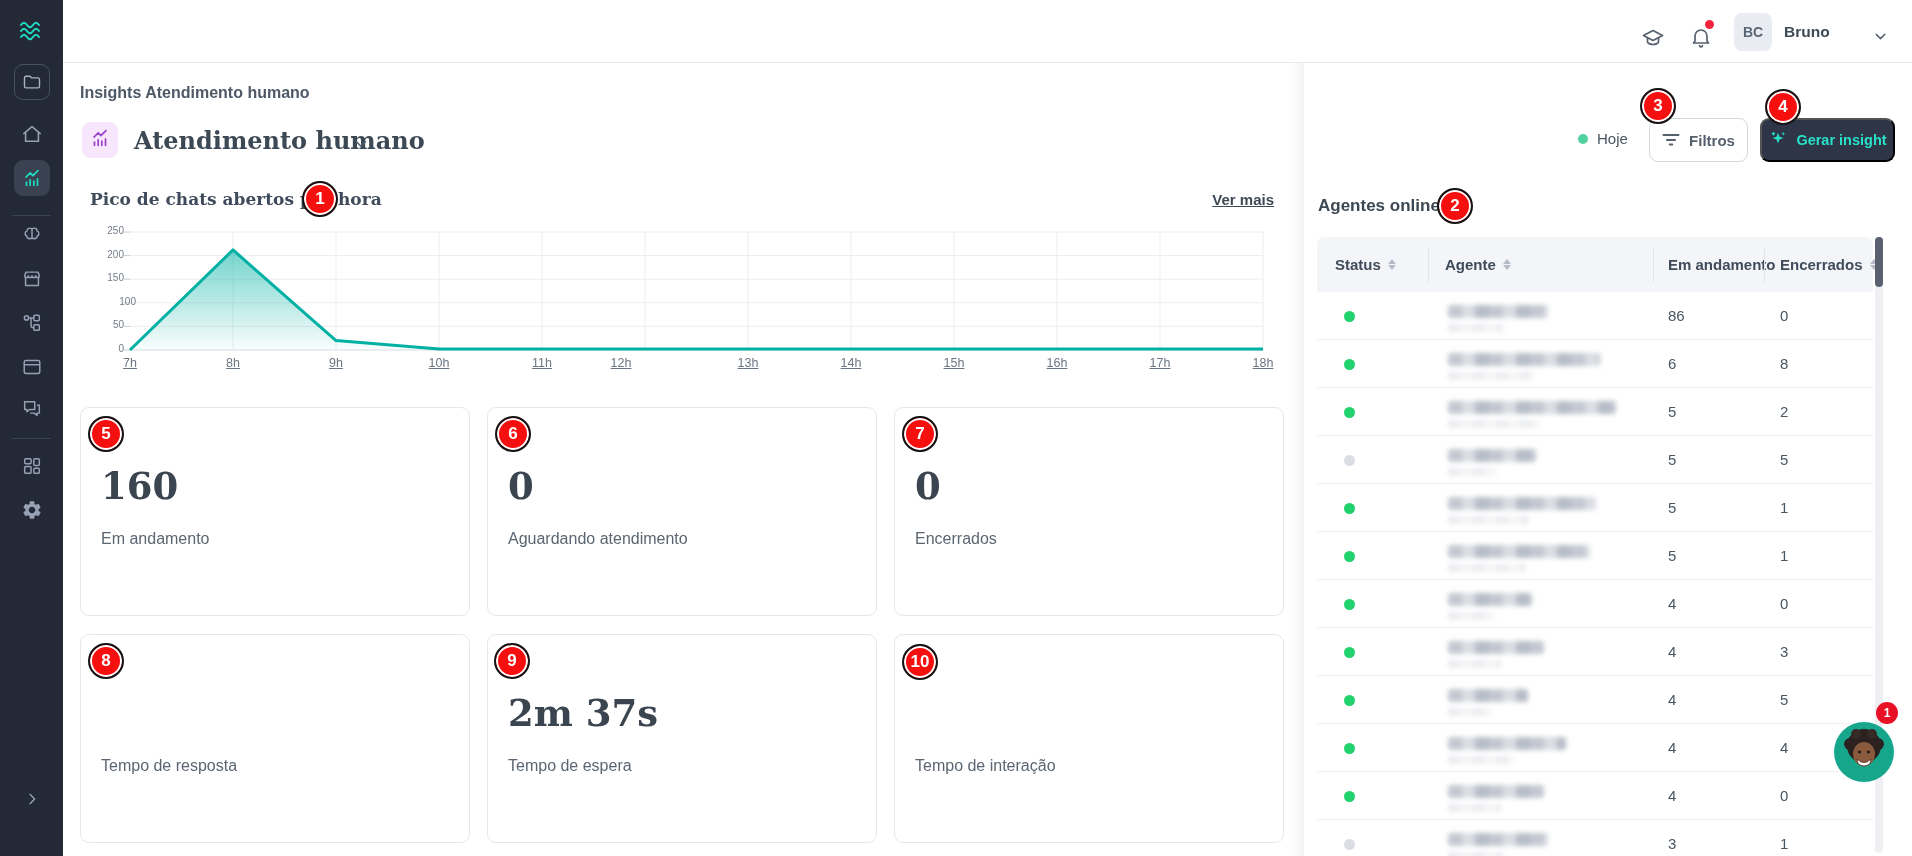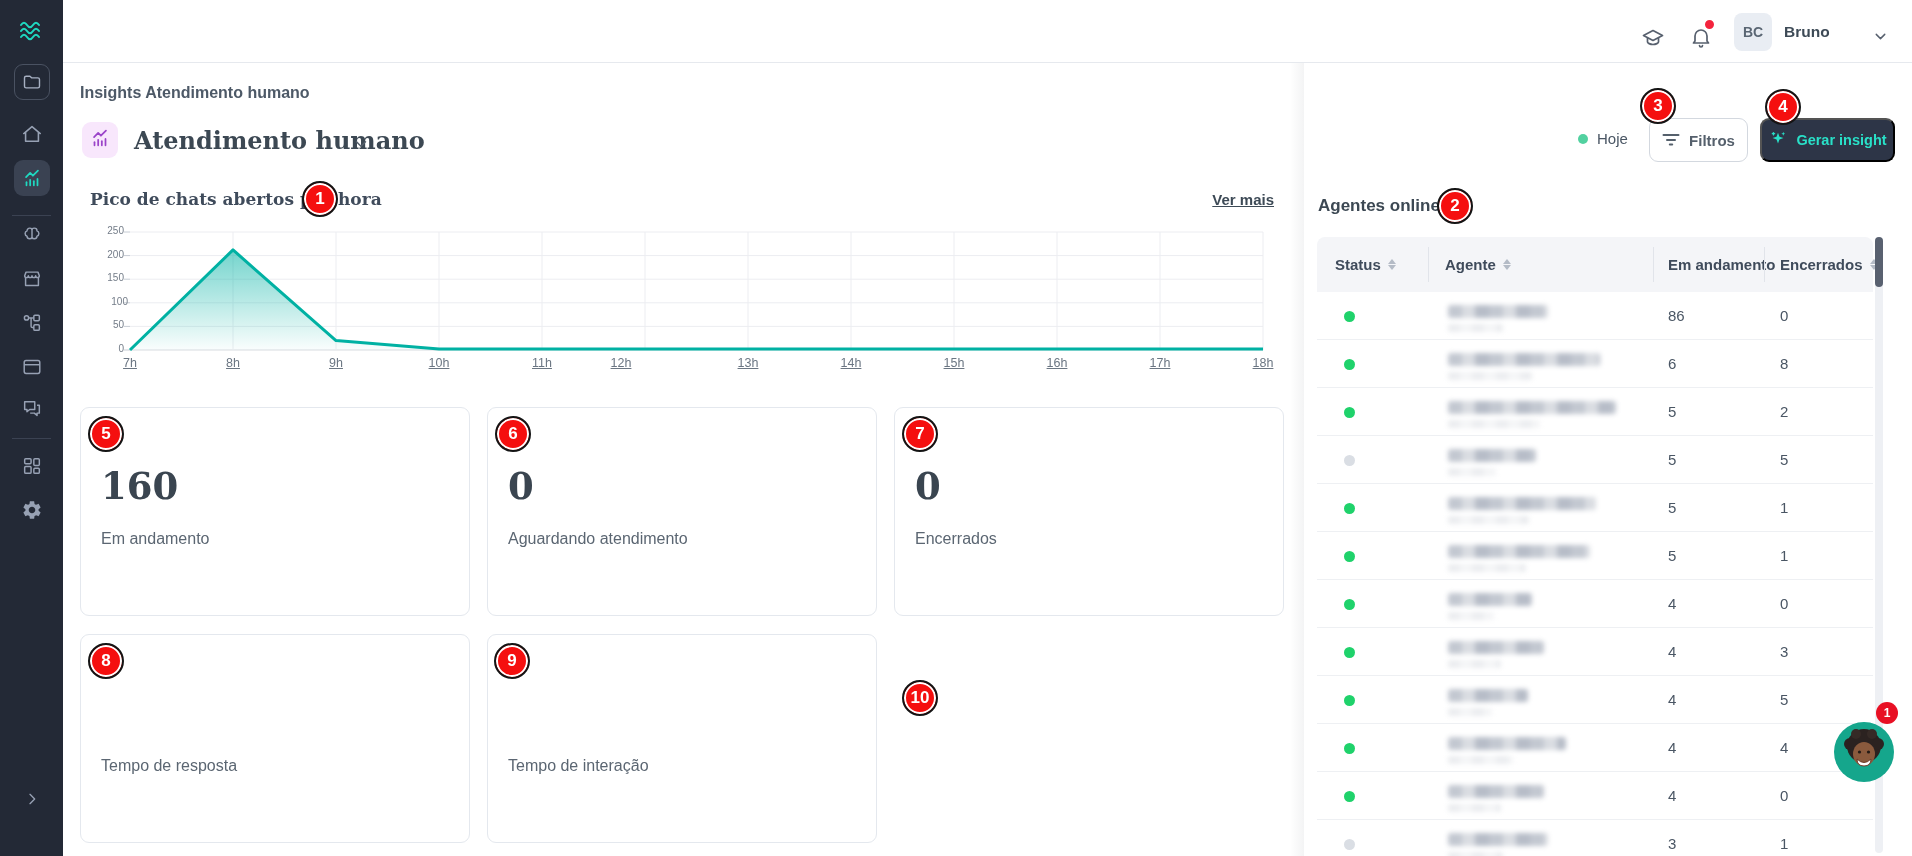--- a/index.html
+++ b/index.html
@@ -306,21 +306,21 @@
         <stop offset="0" stop-color="#00b1a3" stop-opacity="0.55"></stop>
         <stop offset="1" stop-color="#00b1a3" stop-opacity="0.02"></stop>
       </linearGradient>
     </defs>
     <path d="M0.0,118.0 L103.0,17.9 L206.0,108.6 L309.0,117.1 L412.0,117.1 L515.0,117.1 L618.0,117.1 L721.0,117.1 L824.0,117.1 L927.0,117.1 L1030.0,117.1 L1133.0,117.1 L1133,118 L0,118 Z" fill="url(#tealfill)" stroke="none"></path>
     <path d="M0.0,118.0 L103.0,17.9 L206.0,108.6 L309.0,117.1 L412.0,117.1 L515.0,117.1 L618.0,117.1 L721.0,117.1 L824.0,117.1 L927.0,117.1 L1030.0,117.1 L1133.0,117.1" fill="none" stroke="#00b1a3" stroke-width="3" stroke-linejoin="round"></path>
   </svg>
 <div id="yticks">
     <div class="ytick" style="left: 82px; top: 343px;">0</div>
     <div class="ytick" style="left: 82px; top: 319.4px;">50</div>
-    <div class="ytick" style="left: 86px; top: 295.8px;">100</div>
+    <div class="ytick" style="left: 94px; top: 295.8px;">100</div>
     <div class="ytick" style="left: 82px; top: 272.2px;">150</div>
     <div class="ytick" style="left: 82px; top: 248.6px;">200</div>
     <div class="ytick" style="left: 82px; top: 225px;">250</div>
   </div>
 <div id="xticks">
     <div class="xtick" style="left: 108px; top: 356px;">7h</div>
     <div class="xtick" style="left: 211px; top: 356px;">8h</div>
     <div class="xtick" style="left: 314px; top: 356px;">9h</div>
     <div class="xtick" style="left: 417px; top: 356px;">10h</div>
     <div class="xtick" style="left: 520px; top: 356px;">11h</div>
@@ -343,20 +343,24 @@
       <div class="stat-label">Aguardando atendimento</div>
     </div>
     <div class="stat-card">
       <div class="stat-value">0</div>
       <div class="stat-label">Encerrados</div>
     </div>
     <div class="stat-card">
       <div class="stat-label">Tempo de resposta</div>
     </div>
     <div class="stat-card">
+      <div class="stat-value">2m 37s</div>
+      <div class="stat-label">Tempo de espera</div>
+    </div>
+    <div class="stat-card">
       <div class="stat-label">Tempo de interação</div>
     </div>
   </div>
 
 <div id="panel-shadow"></div>
 <div id="agents-title">Agentes online</div>
 <div id="agent-table">
   <div id="agent-head">
     <div class="hcell" style="left:18px;">
       <span>Status</span>
@@ -479,21 +483,21 @@
 <div id="annotations">
     <div class="ann" style="left: 302px; top: 181px;">1</div>
     <div class="ann" style="left: 1437px; top: 188px;">2</div>
     <div class="ann" style="left: 1640px; top: 88px;">3</div>
     <div class="ann" style="left: 1765px; top: 89px;">4</div>
     <div class="ann" style="left: 88px; top: 416px;">5</div>
     <div class="ann" style="left: 495px; top: 416px;">6</div>
     <div class="ann" style="left: 902px; top: 416px;">7</div>
     <div class="ann" style="left: 88px; top: 643px;">8</div>
     <div class="ann" style="left: 494px; top: 643px;">9</div>
-    <div class="ann" style="left: 902px; top: 644px; margin-top: 36px;">10</div>
+    <div class="ann" style="left: 902px; top: 644px;">10</div>
   </div>
 
 <div id="chat-widget">
   <span>
     <svg width="60" height="60" viewBox="0 0 60 60">
       <circle cx="30" cy="24" r="17" fill="#2b2220"></circle>
       <circle cx="16" cy="22" r="6" fill="#2b2220"></circle>
         <circle cx="44" cy="22" r="6" fill="#2b2220"></circle>
       <circle cx="22" cy="12" r="5" fill="#352a26"></circle>
         <circle cx="38" cy="12" r="5" fill="#352a26"></circle>

